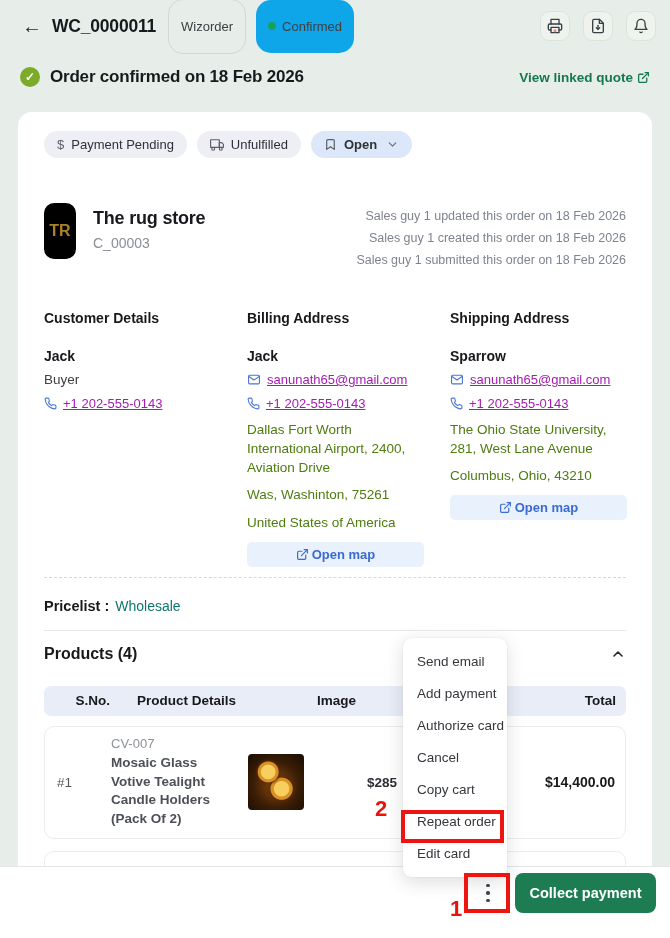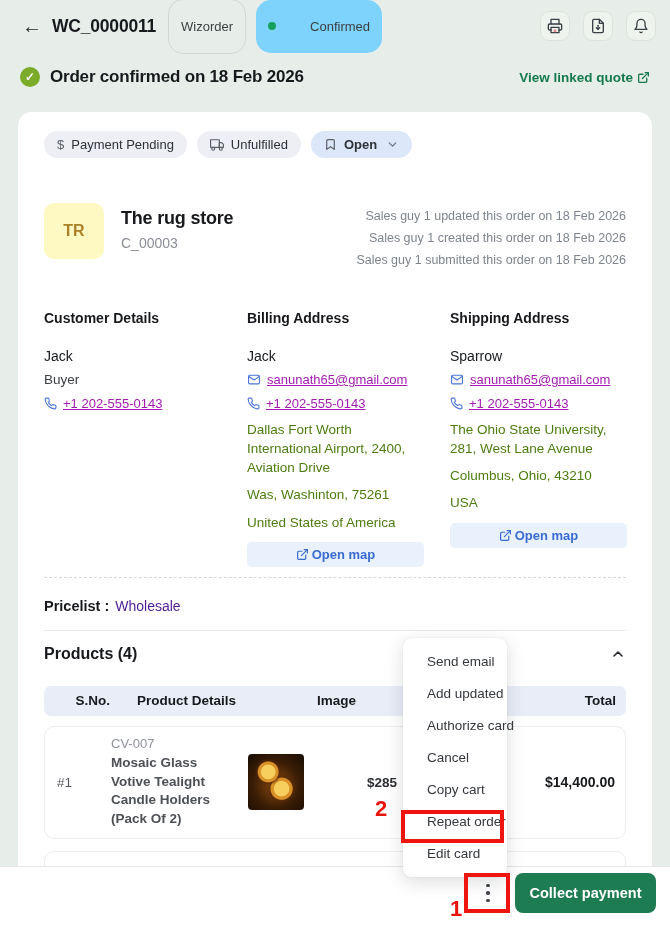--- a/index.html
+++ b/index.html
@@ -12,21 +12,21 @@
     color:#17191c;
   }
   .page { position:absolute; inset:0; }
 
   
   .topbar { height:52px; display:flex; align-items:center; padding:0 14px; }
   .back-arrow { font-size:20px; color:#23262a; margin:0 10px 0 8px; cursor:pointer; }
   .order-title { font-size:17.5px; font-weight:bold; letter-spacing:-0.2px; }
   .pill { font-size:13px; border-radius:15px; padding:19px 12px; display:flex; align-items:center; color:#3c4043; }
   .pill.outline { border:1px solid #d2d8d3; margin-left:12px; }
-  .pill.white { background:#7dd3fc; margin-left:10px;gap:28px; }
+  .pill.white { background:#0ea5e9; margin-left:10px; }
   .dot { width:8px; height:8px; border-radius:50%; background:#17a05c; margin-right:6px; }
   .topbar-spacer { flex:1; }
   .icon-btn { width:30px; height:30px; border-radius:9px; background:#eef3ee; border:1px solid #dce2dc;
               display:flex; align-items:center; justify-content:center; margin-left:13px; cursor:pointer; }
   .icon-btn svg { stroke:#3a3f45; }
 
   
   .banner { height:50px; display:flex; align-items:center; padding:0 20px; }
   .check-circle { width:20px; height:20px; border-radius:50%; background:#7bab29; color:#fff;
                   display:flex; align-items:center; justify-content:center; font-size:12px; font-weight:bold; }
@@ -42,44 +42,44 @@
   .chips { display:flex; align-items:center; gap:10px; }
   .chip { height:27px; display:flex; align-items:center; gap:7px; padding:0 13px;
           background:#edeff5; border-radius:14px; font-size:13px; color:#2e3237; }
   .chip svg { stroke:#5b6066; }
   .chip.blue { background:#dce7fa; font-weight:bold; cursor:pointer; }
   .chip .dollar { font-size:13px; color:#5b6066; font-weight:normal; }
   .chip .chev { margin-left:2px; }
   .chip .chev svg { stroke:#6b7280; }
 
   .company { display:flex; margin-top:45px; height:59px; }
-  .avatar { width:60px; height:56px; border-radius:10px; background:#fef9c3; color:#ad8127;
+  .avatar { width:32px; height:56px; border-radius:10px; background:#000000; color:#ad8127;
             font-size:16px; font-weight:bold; display:flex; align-items:center; justify-content:center; }
   .company-names { margin-left:17px; padding-top:5px; }
   .company-name { font-size:18px; font-weight:bold; letter-spacing:-0.2px; }
   .company-code { font-size:14px; color:#8a8f97; margin-top:6px; }
   .company-spacer { flex:1; }
   .activity { text-align:right; font-size:12.5px; color:#7e848d; line-height:22px; padding-top:2px; }
 
   .details { display:grid; grid-template-columns:203px 203px 176px; margin-top:48px; min-height:214px; }
   .col-heading { font-size:14px; font-weight:bold; margin-bottom:22px; }
-  .person-name { font-size:14px; font-weight:normal; margin-bottom:8px; }
+  .person-name { font-size:14px; font-weight:bold; margin-bottom:8px; }
   .person-role { font-size:13.5px; color:#3c4043; margin-bottom:9px; }
   .contact-line { display:flex; align-items:center; gap:6px; margin-bottom:9px; }
   .contact-line svg { stroke:#4a74d8; flex:none; }
   .blue-link { font-size:13px; color:#a21caf; text-decoration:underline; cursor:pointer; }
   .addr { font-size:13.5px; color:#4d7c0f; line-height:1.42; margin-bottom:8px; width:180px; }
   .map-btn { width:177px; height:25px; background:#e9f1fd; border-radius:5px; display:flex; align-items:center;
              justify-content:center; gap:3px; font-size:13px; font-weight:bold; color:#3a6bd2; margin-top:10px; cursor:pointer; }
   .map-btn svg { stroke:#3a6bd2; }
 
   .dashed-hr { border:none; border-top:1.5px dashed #d8d8d8; margin-top:10px; }
   .pricelist { margin-top:20px; font-size:14.5px; }
   .pricelist .lbl { font-weight:bold; }
-  .pricelist .val { font-weight:normal; font-size:14px; color:#4c1d95; margin-left:6px; }
+  .pricelist .val { font-weight:normal; font-size:14px; color:#0f766e; margin-left:6px; }
   .solid-hr { border:none; border-top:1px solid #e8e8e8; margin-top:16px; }
 
   .products-head { display:flex; align-items:center; margin-top:14px; }
   .products-title { font-size:16px; font-weight:bold; }
   .collapse-chev { margin-left:auto; cursor:pointer; display:flex; }
   .collapse-chev svg { stroke:#23262a; }
 
   .table-header { margin-top:23px; height:30px; background:#e9edf8; border-radius:7px;
                   display:flex; align-items:center; font-size:13.5px; font-weight:bold;text-align:right; }
   .th-sno { width:66px; padding-left:12px; }
@@ -109,21 +109,21 @@
       radial-gradient(ellipse 20% 34% at 70% 55%, #7d8878 0 60%, transparent 70%),
       linear-gradient(165deg, #c4e0d6 0%, #9ecdbb 60%, #8ec2ae 100%);
   }
   .cell-price { width:40px; text-align:right; font-size:13.5px; font-weight:bold; color:#2a2d31; white-space:nowrap; }
   .cell-total { margin-left:auto; padding-right:10px; font-size:14px; font-weight:bold; }
 
   
   .dropdown { position:absolute; left:403px; top:638px; width:104px; height:239px; background:#fff;
               border-radius:8px; box-shadow:0 5px 18px rgba(40,44,50,.16), 0 0 1px rgba(40,44,50,.2);
               padding:7px 0; z-index:30; }
-  .menu-item { height:32px; display:flex; align-items:center; padding-left:24px;
+  .menu-item { height:32px; display:flex; align-items:center; padding-left:14px;
                font-size:13.5px; color:#34383d; cursor:pointer; white-space:nowrap; }
 
   
   .bottombar { position:absolute; left:0; right:0; top:867px; bottom:0; background:#fff;
                box-shadow:0 -1px 0 #e6e6e6; z-index:20;
                display:flex; align-items:flex-start; justify-content:flex-end; padding:6px 14px 0 0; }
   .kebab-btn { width:34px; height:38px; margin-top:1px; display:flex; flex-direction:column; align-items:center;
                justify-content:center; gap:4px; cursor:pointer; }
   .kebab-btn i { width:3.5px; height:3.5px; border-radius:50%; background:#40454c; }
   .collect-btn { width:141px; height:40px; background:#1d7c52; color:#fff; border:none; border-radius:8px;
@@ -288,21 +288,20 @@
           <span class="blue-link">sanunath65@gmail.com</span>
         </div>
         <div class="contact-line">
           <svg width="13" height="13" viewBox="0 0 24 24" fill="none" stroke-width="2" stroke-linecap="round" stroke-linejoin="round">
               <path d="M22 16.92v3a2 2 0 0 1-2.18 2 19.79 19.79 0 0 1-8.63-3.07 19.5 19.5 0 0 1-6-6 19.79 19.79 0 0 1-3.07-8.67A2 2 0 0 1 4.11 2h3a2 2 0 0 1 2 1.72 12.84 12.84 0 0 0 .7 2.81 2 2 0 0 1-.45 2.11L8.09 9.91a16 16 0 0 0 6 6l1.27-1.27a2 2 0 0 1 2.11-.45 12.84 12.84 0 0 0 2.81.7A2 2 0 0 1 22 16.92z"></path>
             </svg>
           <span class="blue-link">+1 202-555-0143</span>
         </div>
         <div class="addr">The Ohio State University, 281, West Lane Avenue</div>
         <div class="addr">Columbus, Ohio, 43210</div>
-        <div class="addr">USA</div>
         <div class="map-btn">
           <svg width="13" height="13" viewBox="0 0 24 24" fill="none" stroke-width="2.2" stroke-linecap="round" stroke-linejoin="round">
               <path d="M18 13v6a2 2 0 0 1-2 2H5a2 2 0 0 1-2-2V8a2 2 0 0 1 2-2h6"></path>
               <polyline points="15 3 21 3 21 9"></polyline>
               <line x1="10" y1="14" x2="21" y2="3"></line>
             </svg>
           <span>Open map</span>
         </div>
       </div>
     </div>
@@ -354,21 +353,21 @@
           <span class="thumb thumb-voyage" style="display:block"></span>
         </span>
       <span class="cell-price">$7</span>
       <span class="cell-total">$3,080.00</span>
     </div>
 
   </div>
 
   <div class="dropdown">
     <div class="menu-item">Send email</div>
-    <div class="menu-item">Add updated</div>
+    <div class="menu-item">Add payment</div>
     <div class="menu-item">Authorize card</div>
     <div class="menu-item">Cancel</div>
     <div class="menu-item">Copy cart</div>
     <div class="menu-item">Repeat order</div>
     <div class="menu-item">Edit card</div>
   </div>
 
   <div class="bottombar">
     <span class="kebab-btn">
       <i></i>

